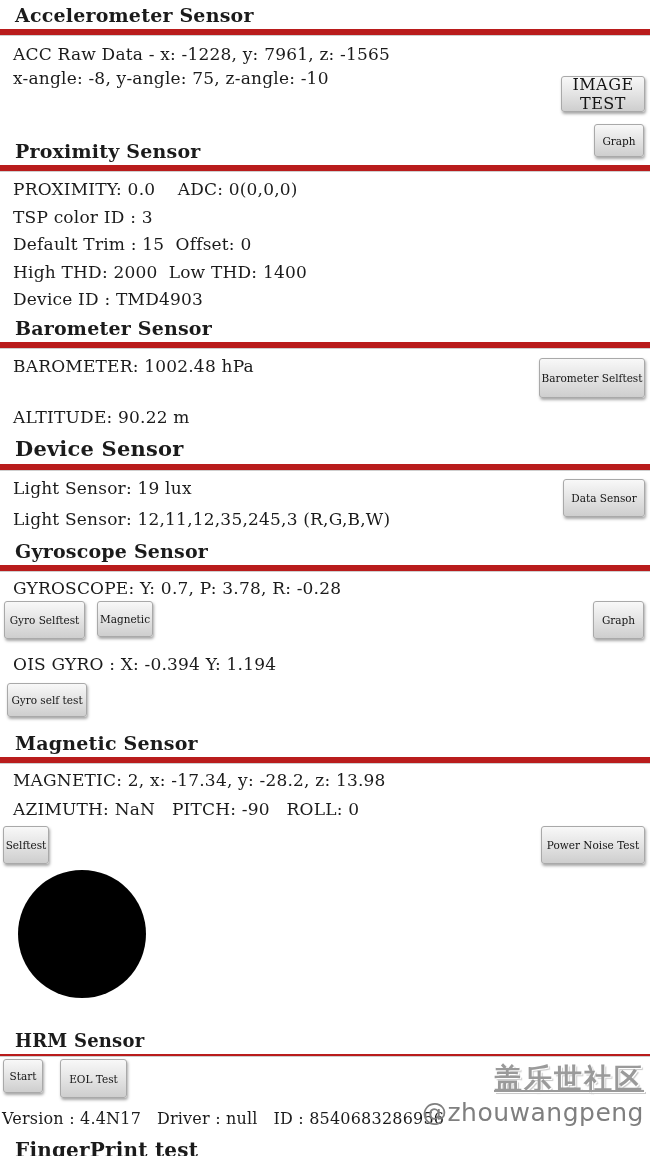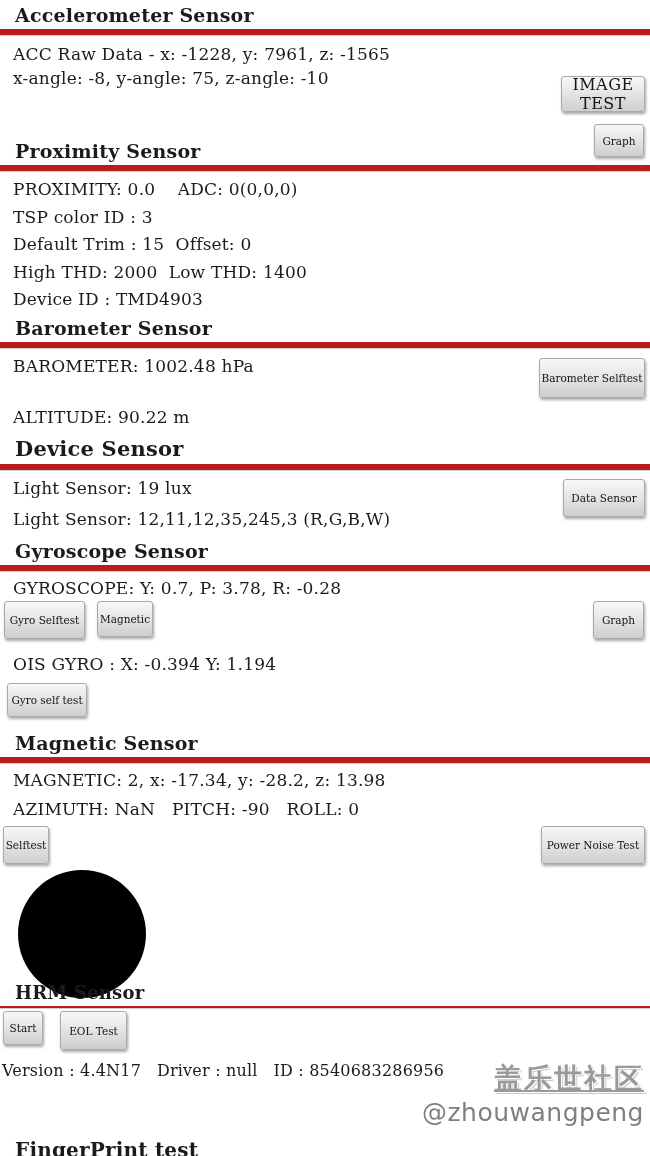--- a/index.html
+++ b/index.html
@@ -144,21 +144,21 @@
     <div class="line" style="margin-top:6px;">MAGNETIC: 2, x: -17.34, y: -28.2, z: 13.98</div>
     <div class="line" style="margin-top:7px;">AZIMUTH: NaN   PITCH: -90   ROLL: 0</div>
     <div class="btn-row" style="margin-top:6px; height:38px;">
       <div class="btn" style="margin-left:3px; width:46px; height:38px;">Selftest</div>
       <div class="btn abs" style="top:0px; right:5px; width:104px; height:38px;">Power Noise Test</div>
     </div>
     <div id="compass-circle"></div>
   </div>
 </div>
 
-<div class="section" style="top:980px;">
+<div class="section" style="top:1028px;">
   <div class="sec-title small">HRM Sensor</div>
   <div>
     <div class="btn-row" style="margin-top:3px; height:39px;">
       <div class="btn" style="margin-left:3px; width:40px; height:34px;">Start</div>
       <div class="btn" style="margin-left:17px; width:67px; height:39px;">EOL Test</div>
     </div>
     <div class="line" style="margin-top:10px; margin-left:2px; font-size:16px;">Version : 4.4N17   Driver : null   ID : 8540683286956</div>
   </div>
 </div>
 

